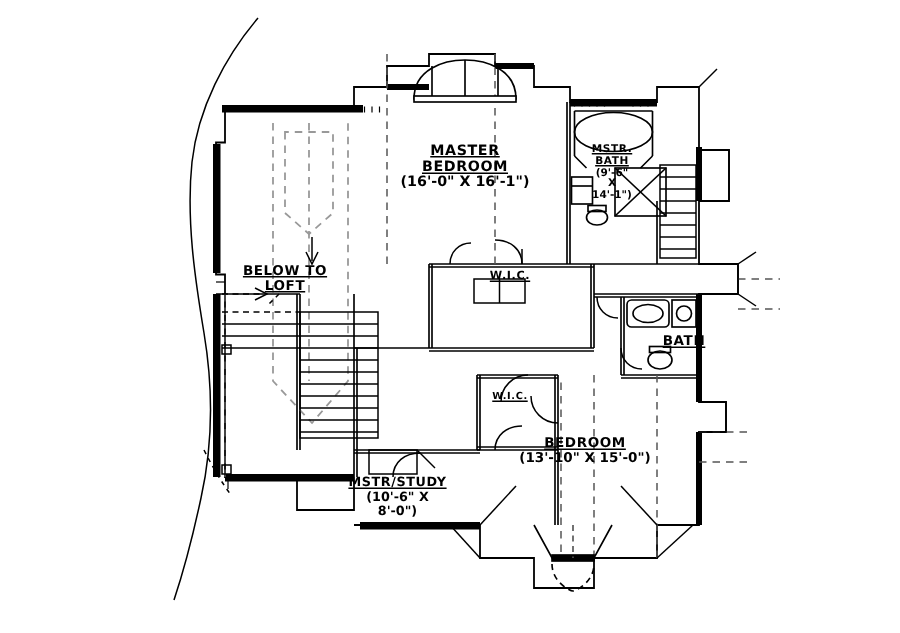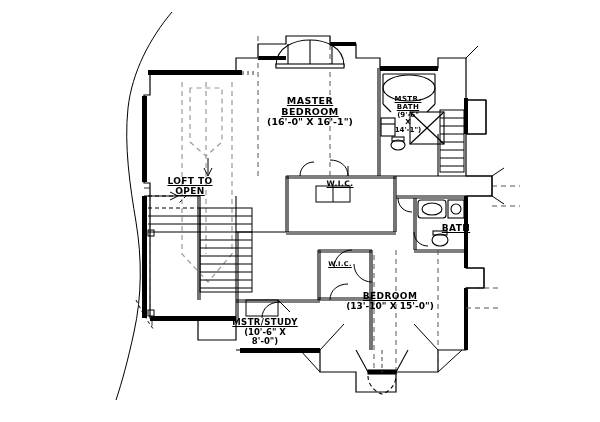--- a/index.html
+++ b/index.html
@@ -308,22 +308,22 @@
   </div>
 
 
   <div class="room-label" style="left:212px;top:318px;width:106px;font-size:8.5px;">
     <span class="nm">MSTR/STUDY</span>
     <span class="dim">(10'-6" X</span>
     <span class="dim">8'-0")</span>
   </div>
 
   <div class="room-label" style="left:152px;top:176px;width:76px;font-size:9px;">
-    <span class="nm">LOFT TO</span>
-    <span class="nm">OPEN</span>
+    <span class="nm">BELOW TO</span>
+    <span class="nm">LOFT</span>
   </div>
 
   <div class="room-label" style="left:314px;top:180px;width:52px;font-size:7.5px;">
     <span class="nm">W.I.C.</span>
   </div>
 
   <div class="room-label" style="left:322px;top:261px;width:36px;font-size:6.5px;">
     <span class="nm">W.I.C.</span>
   </div>
 

